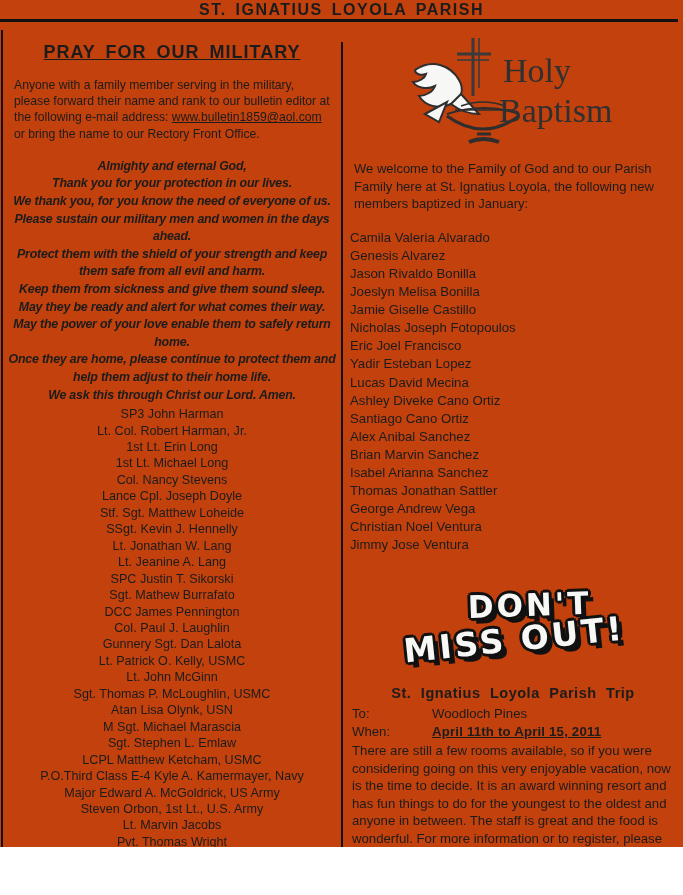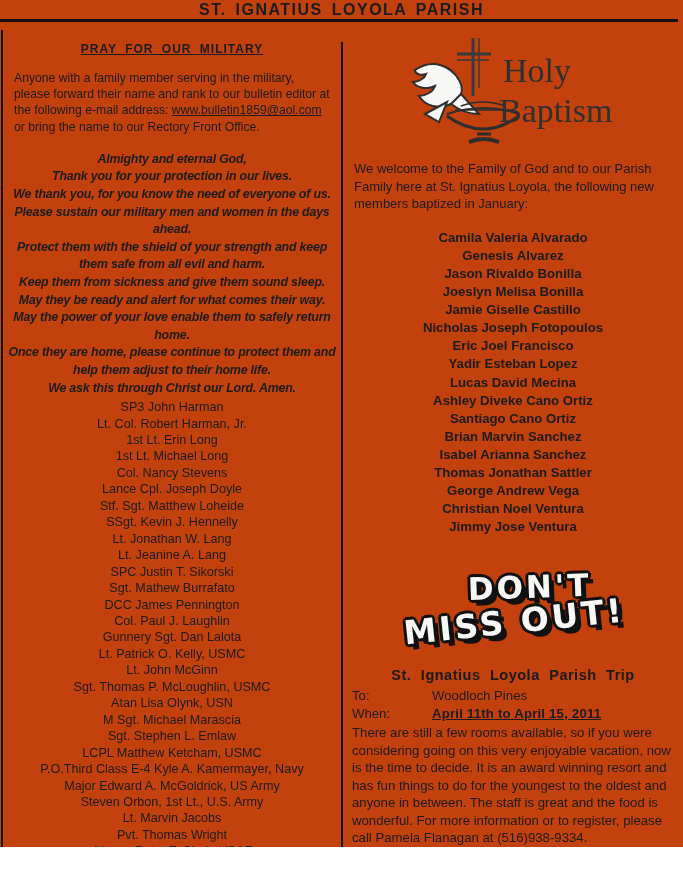--- a/index.html
+++ b/index.html
@@ -20,33 +20,33 @@
   .header-rule{position:absolute;top:19px;left:0;width:678px;height:3px;background:#111;}
   .left-edge{position:absolute;top:30px;left:1px;width:2px;bottom:0;background:#111;}
   .col-divider{position:absolute;top:42px;left:341px;width:2px;bottom:0;background:#111;}
 
   
   .col-left{position:absolute;left:8px;top:30px;width:328px;}
   .col-right{position:absolute;left:350px;top:26px;width:326px;}
 
   
   .military-title{
-    text-align:center;font-size:12px;font-weight:700;letter-spacing:1px;word-spacing:4px;
+    text-align:center;font-size:18px;font-weight:700;letter-spacing:1px;word-spacing:4px;
     text-decoration:underline;margin:12px 0 14px 0;
   }
   .military-intro{font-size:12.2px;line-height:16.2px;text-align:left;margin:0 6px;}
   .email-link{text-decoration:underline;color:#1c1c1c;cursor:pointer;}
   .prayer{margin-top:16px;text-align:center;font-weight:700;font-style:italic;
     font-size:12.4px;line-height:17.6px;letter-spacing:-0.2px;}
   .military-names{margin-top:2px;text-align:center;font-size:12.6px;line-height:16.45px;}
 
   
   .baptism-art{display:block;margin:4px auto 10px auto;}
   .baptism-welcome{font-size:13px;line-height:17.6px;text-align:left;margin:14px 4px 0 4px;}
-  .baptism-names{margin-top:16px;text-align:center;font-size:13.2px;line-height:18.1px;font-weight:bold;}
+  .baptism-names{margin-top:16px;font-size:13.2px;line-height:18.1px;}
 
   .dmo{margin:34px auto 6px auto;width:230px;text-align:center;transform:rotate(-4deg);}
   .dmo-line{
     font-family:"DejaVu Sans", sans-serif;font-weight:900;color:#f7f7f6;
     letter-spacing:3px;
     text-shadow:
       -2px -2px 0 #111, 2px -2px 0 #111, -2px 2px 0 #111, 2px 2px 0 #111,
       -3px 0 0 #111, 3px 0 0 #111, 0 -3px 0 #111, 0 3px 0 #111,
       5px 6px 0 #111;
   }
@@ -166,20 +166,21 @@
         <div class="baptism-name">Genesis Alvarez</div>
         <div class="baptism-name">Jason Rivaldo Bonilla</div>
         <div class="baptism-name">Joeslyn Melisa Bonilla</div>
         <div class="baptism-name">Jamie Giselle Castillo</div>
         <div class="baptism-name">Nicholas Joseph Fotopoulos</div>
         <div class="baptism-name">Eric Joel Francisco</div>
         <div class="baptism-name">Yadir Esteban Lopez</div>
         <div class="baptism-name">Lucas David Mecina</div>
         <div class="baptism-name">Ashley Diveke Cano Ortiz</div>
         <div class="baptism-name">Santiago Cano Ortiz</div>
+        <div class="baptism-name">Alex Anibal Sanchez</div>
         <div class="baptism-name">Brian Marvin Sanchez</div>
         <div class="baptism-name">Isabel Arianna Sanchez</div>
         <div class="baptism-name">Thomas Jonathan Sattler</div>
         <div class="baptism-name">George Andrew Vega</div>
         <div class="baptism-name">Christian Noel Ventura</div>
         <div class="baptism-name">Jimmy Jose Ventura</div>
       </div>
 
     <div class="dmo">
       <div class="dmo-line dmo-line1">DON'T</div>

